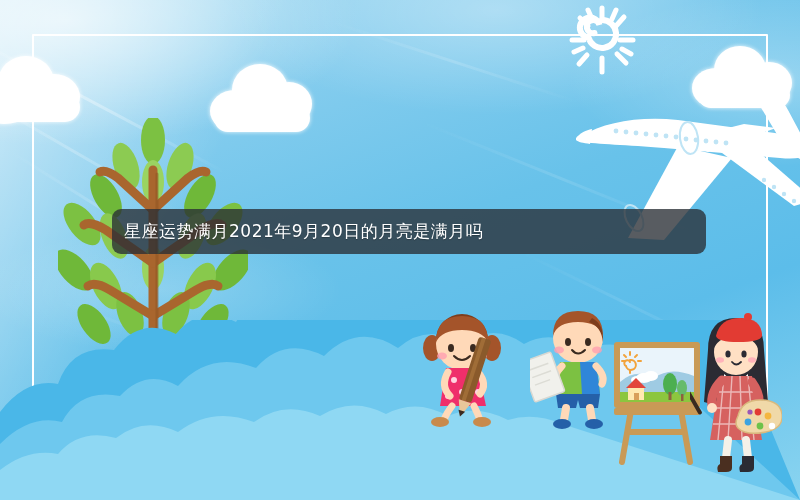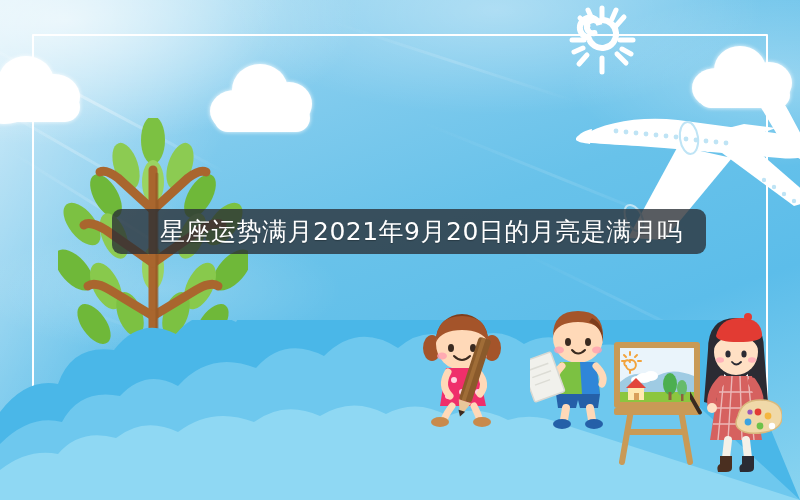--- a/index.html
+++ b/index.html
@@ -56,24 +56,25 @@
   
   .kid{position:absolute;}
 
   
   .titlebar{
     position:absolute;left:112px;top:209px;width:594px;height:45px;
     background:rgba(41,46,52,.78);border-radius:9px;
     display:flex;align-items:center;
   }
   .titlebar .t{
-    color:#ffffff;font-size:25px;letter-spacing:.5px;
-    padding-left:48px;white-space:nowrap;
+    color:#ffffff;font-size:17px;letter-spacing:.5px;
+    white-space:nowrap;
     font-family:"DejaVu Sans","Liberation Sans",sans-serif;
     text-shadow:0 1px 1px rgba(0,0,0,.25);
+    margin-left:12px;
   }
 </style>
 </head>
 <body>
 
 <div id="stage">
 
   <div class="sky"></div>
   <div class="sky-wash"></div>
 

